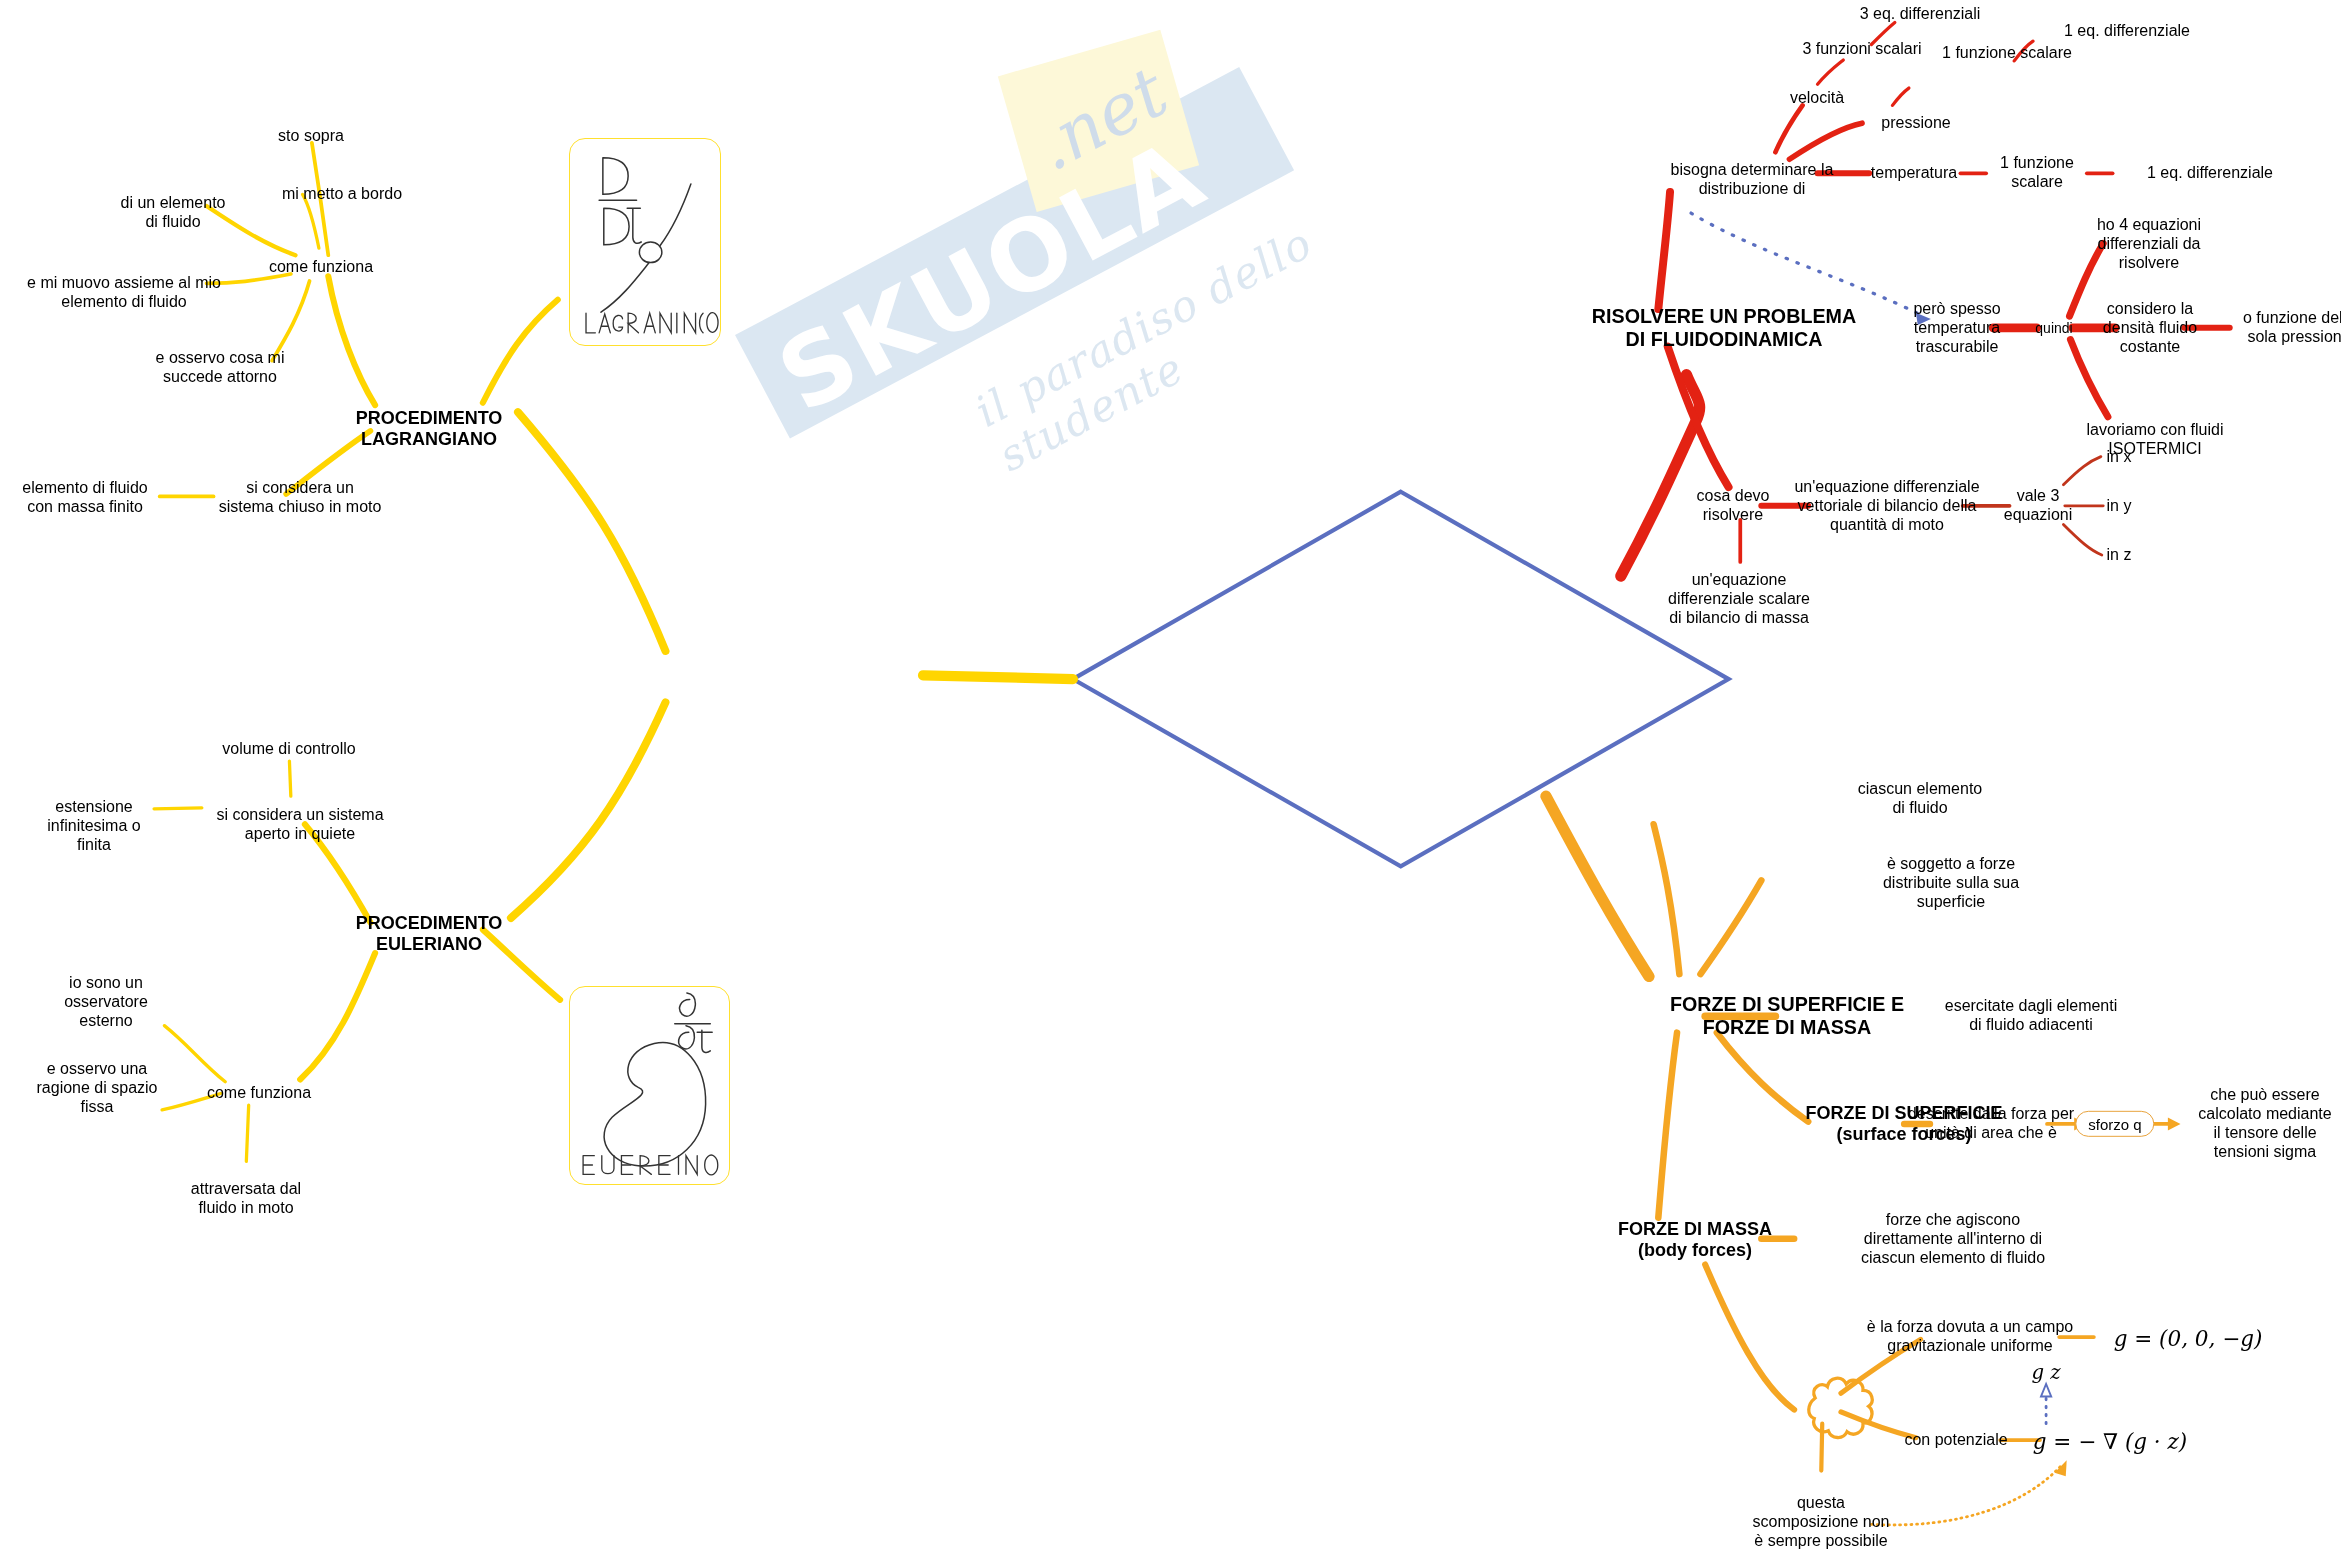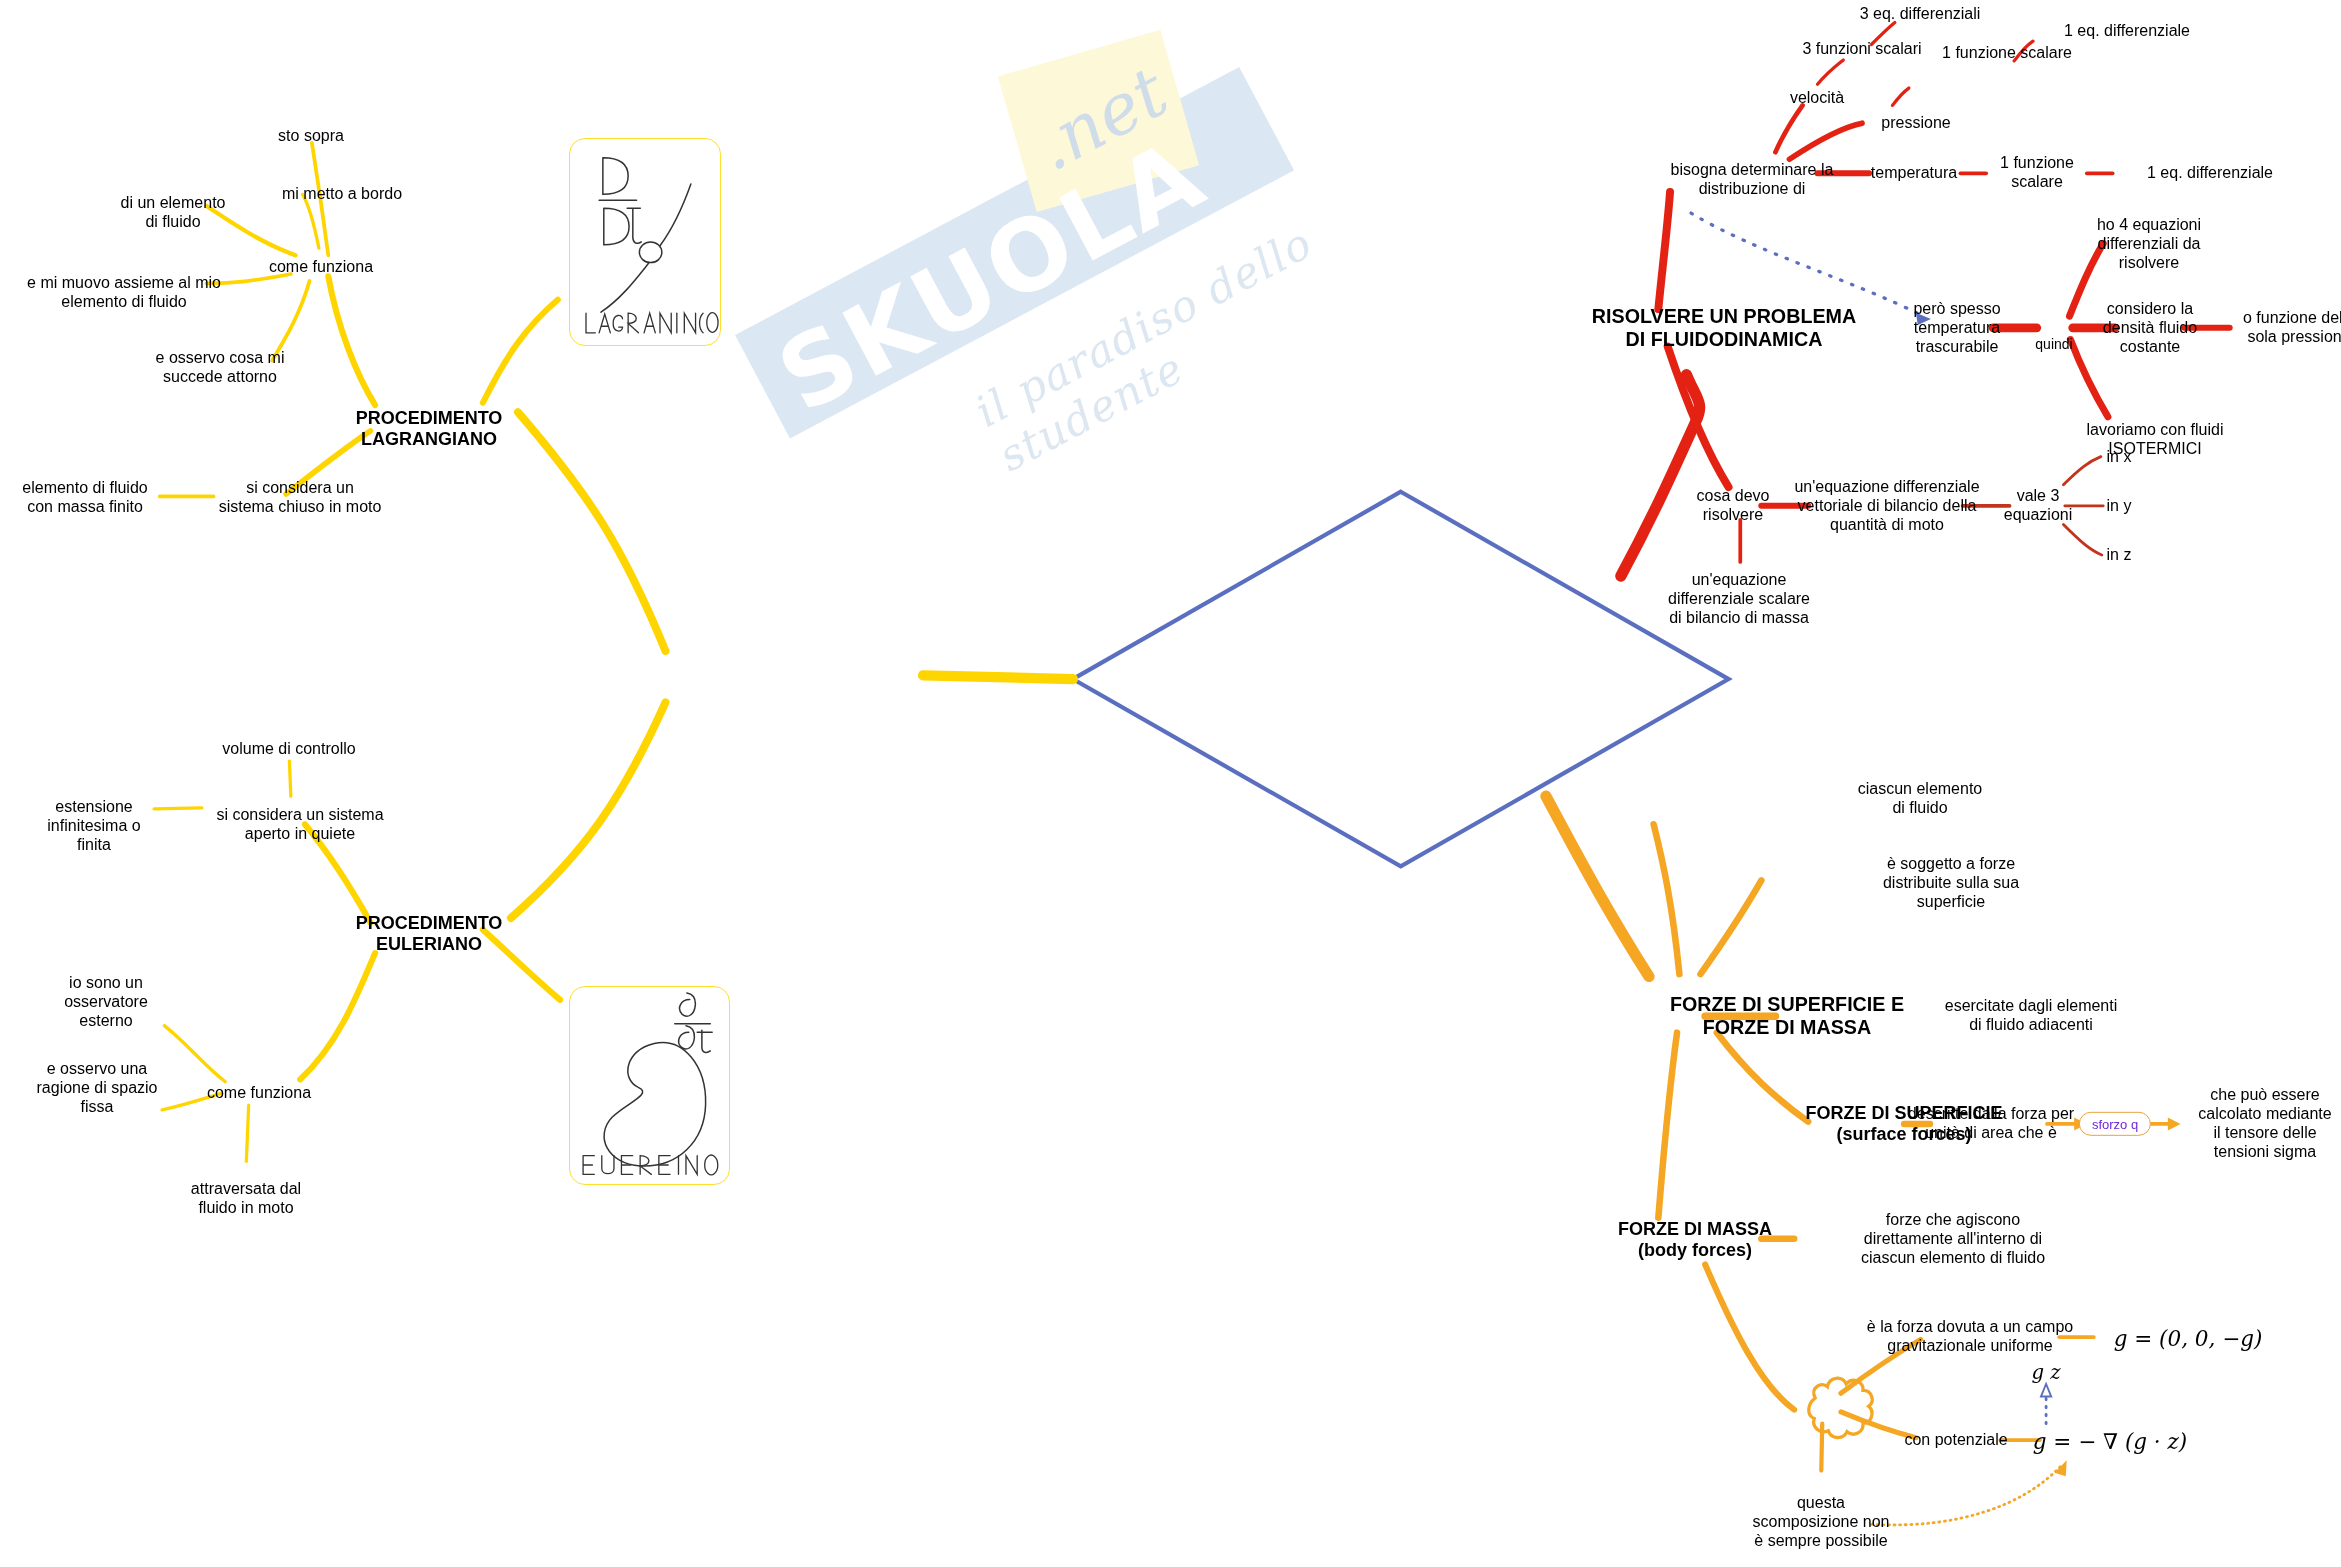--- a/index.html
+++ b/index.html
@@ -11,26 +11,26 @@
   #stage{position:absolute;left:0;top:0;width:2646px;height:1567px;}
   svg.wires{position:absolute;left:0;top:0;width:2646px;height:1567px;pointer-events:none;}
   .node{
     position:absolute;color:#000;text-align:center;line-height:1.18;
     white-space:pre-line;transform:translate(-50%,-50%);
   }
   .t-small{font-size:16px;}
   .t-cap{font-size:18px;font-weight:bold;}
   .t-capbig{font-size:19.7px;font-weight:bold;}
   .t-title{font-size:20.6px;font-weight:bold;letter-spacing:0.1px;}
-  .t-tiny{font-size:14px;margin-top:16px;}
+  .t-tiny{font-size:14px;}
   .math{font-family:"DejaVu Serif", serif;font-style:italic;font-size:21.5px;}
   .pill{
     position:absolute;transform:translate(-50%,-50%);
     border:1.4px solid #E8A33D;border-radius:21.5px;
-    padding:3.7px 12px;font-size:13px;color:#6d28d9;background:#fff;white-space:nowrap;
+    padding:3.7px 12px;font-size:15px;color:#000000;background:#fff;white-space:nowrap;
   }
   .sketchbox{
     position:absolute;border:1.9px solid #FFE02E;border-radius:16px;background:#fff;
   }
   .watermark{
     position:absolute;left:712px;top:-19px;width:656px;height:539px;
     transform:rotate(-28deg);transform-origin:50% 50%;pointer-events:none;opacity:1;
   }
   .wm-bar{
     position:absolute;left:19px;top:201px;width:571px;height:117px;

